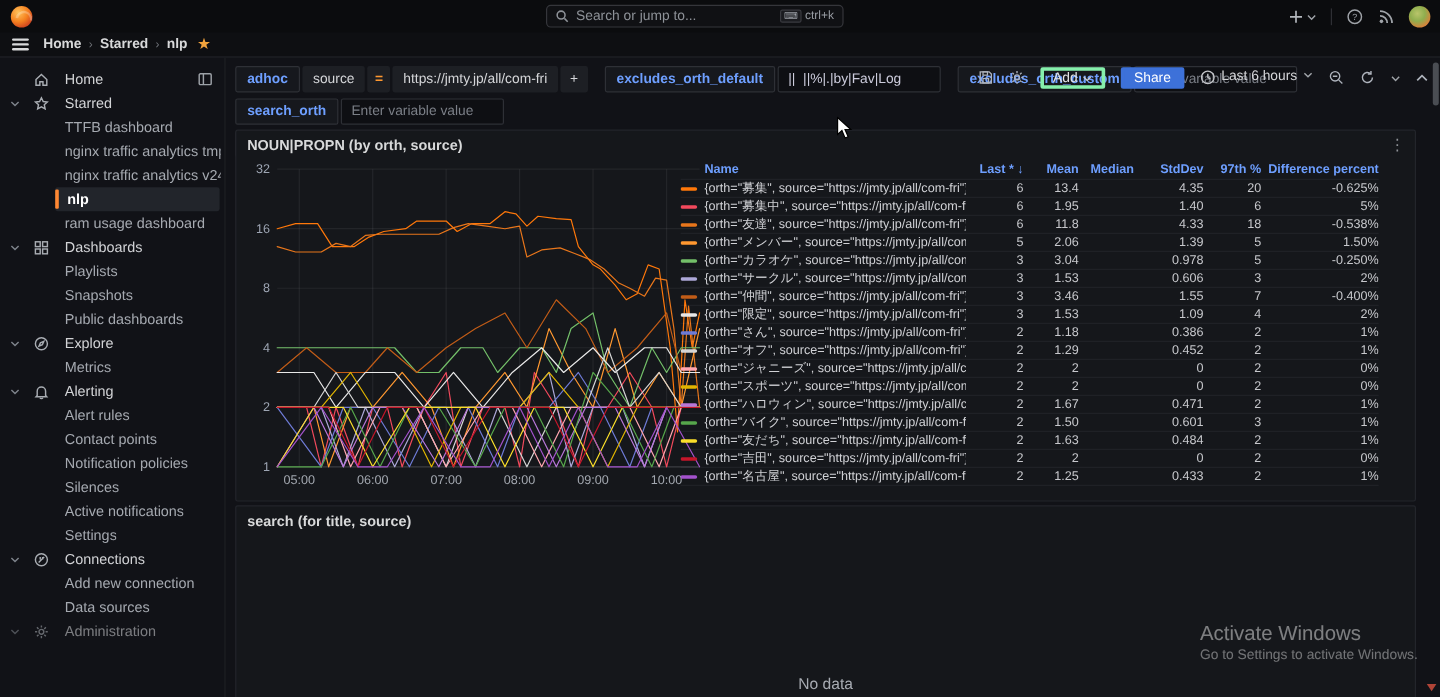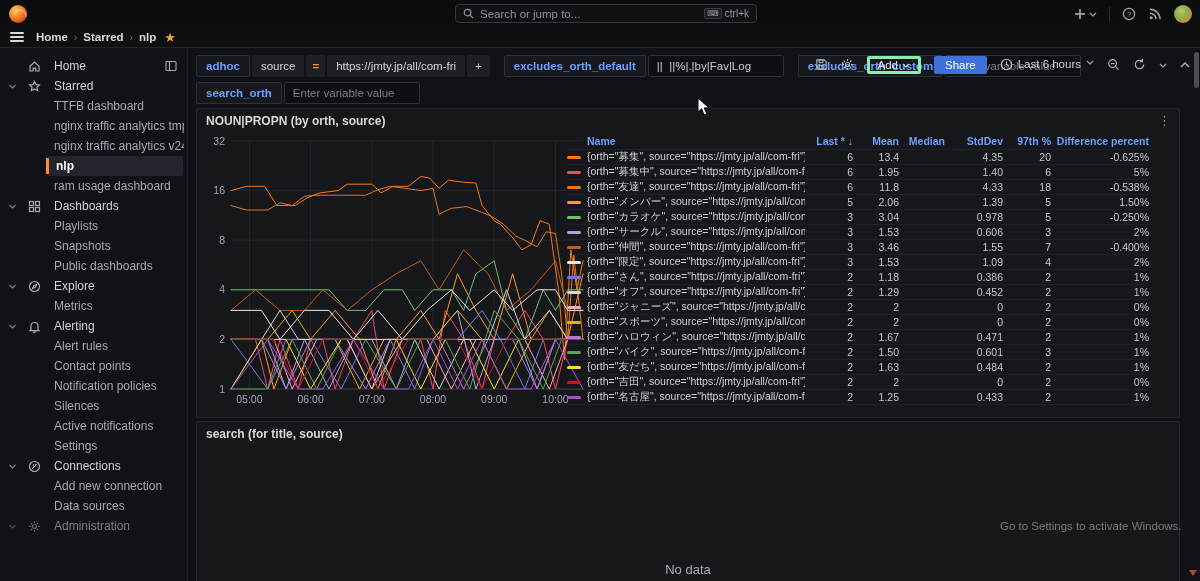--- a/index.html
+++ b/index.html
@@ -11,21 +11,21 @@
     position:relative;
   }
   
   .topnav { position:absolute; top:0; left:0; width:1200px; height:27px;
     background:#0b0c0e; display:flex; align-items:center; z-index:30; }
   .logo { width:18px; height:18px; margin-left:9px; border-radius:50%;
     background:radial-gradient(circle at 35% 30%, #ffc35c 0%, #f58220 45%, #d3491f 75%, #8a2a12 100%);
     position:relative; }
   .logo::after{ content:""; position:absolute; left:4px; top:4px; width:10px; height:10px;
     border-radius:50%; border:2px solid rgba(255,255,255,0.25); border-left-color:transparent; border-bottom-color:transparent; transform:rotate(-35deg);}
-  .searchbox { position:absolute; left:455px; top:4px; width:302px; height:19px;
+  .searchbox { position:absolute; left:455px; top:4px; width:248px; height:19px;
     background:#101114; border:1px solid #35363b; border-radius:4px;
     display:flex; align-items:center; padding:0 7px; font-size:11.5px; color:#8e9298; }
   .searchbox .ph { flex:1; margin-left:6px; }
   .kbd { font-size:10px; color:#9a9ea5; display:flex; align-items:center; gap:3px; }
   .kbdbox{ border:1px solid #3a3b40; border-radius:2px; padding:0 2px; font-size:8px; background:#1b1c20;}
   .nav-right { position:absolute; right:8px; top:0; height:27px; display:flex; align-items:center; gap:12px; color:#9fa3a8; }
   .nav-divider { width:1px; height:14px; background:#2e2f34; }
   .avatar { width:18px; height:18px; border-radius:50%;
     background:radial-gradient(circle at 40% 35%, #b9c46a 0%, #8fae4e 40%, #d8823a 75%, #7a4a1e 100%); }
   
@@ -603,20 +603,21 @@
         </div>
     </div>
   </section>
 
   <section class="panel panel2">
     <div class="panel-title">search (for title, source)</div>
     <div class="no-data">No data</div>
   </section>
 
   <div class="watermark">
+    <div class="wm1">Activate Windows</div>
     <div class="wm2">Go to Settings to activate Windows.</div>
   </div>
 
   <div class="scroll-track">
     <div class="scroll-thumb"></div>
     <div class="scroll-arrow"></div>
   </div>
 </main>
 
 <svg class="cursor" width="14" height="20" viewBox="0 0 14 20">

